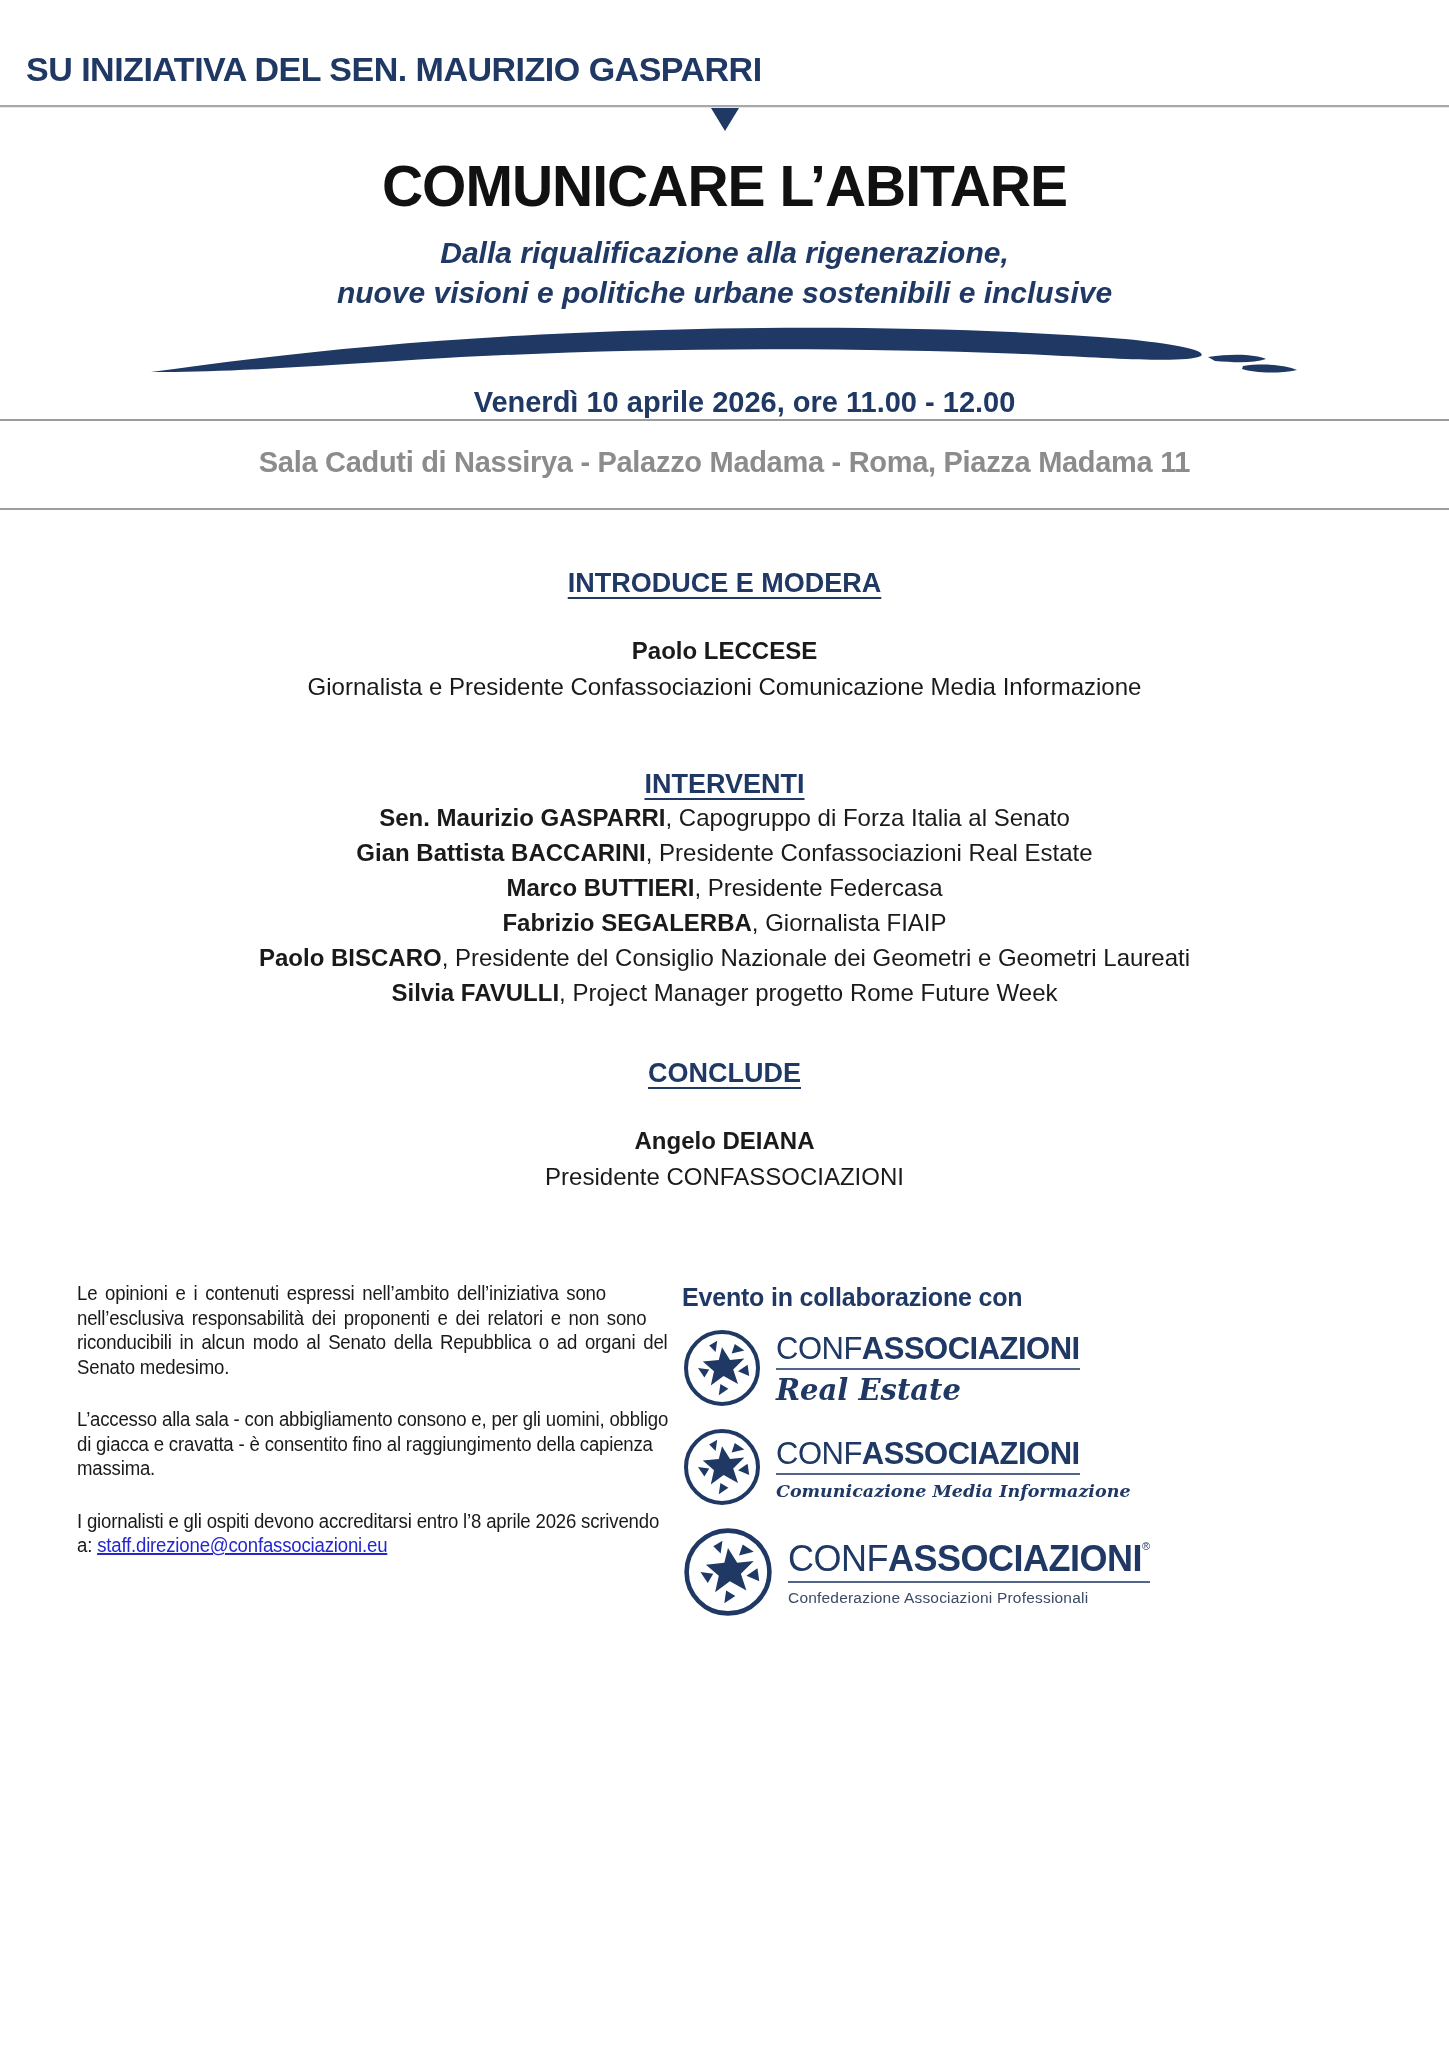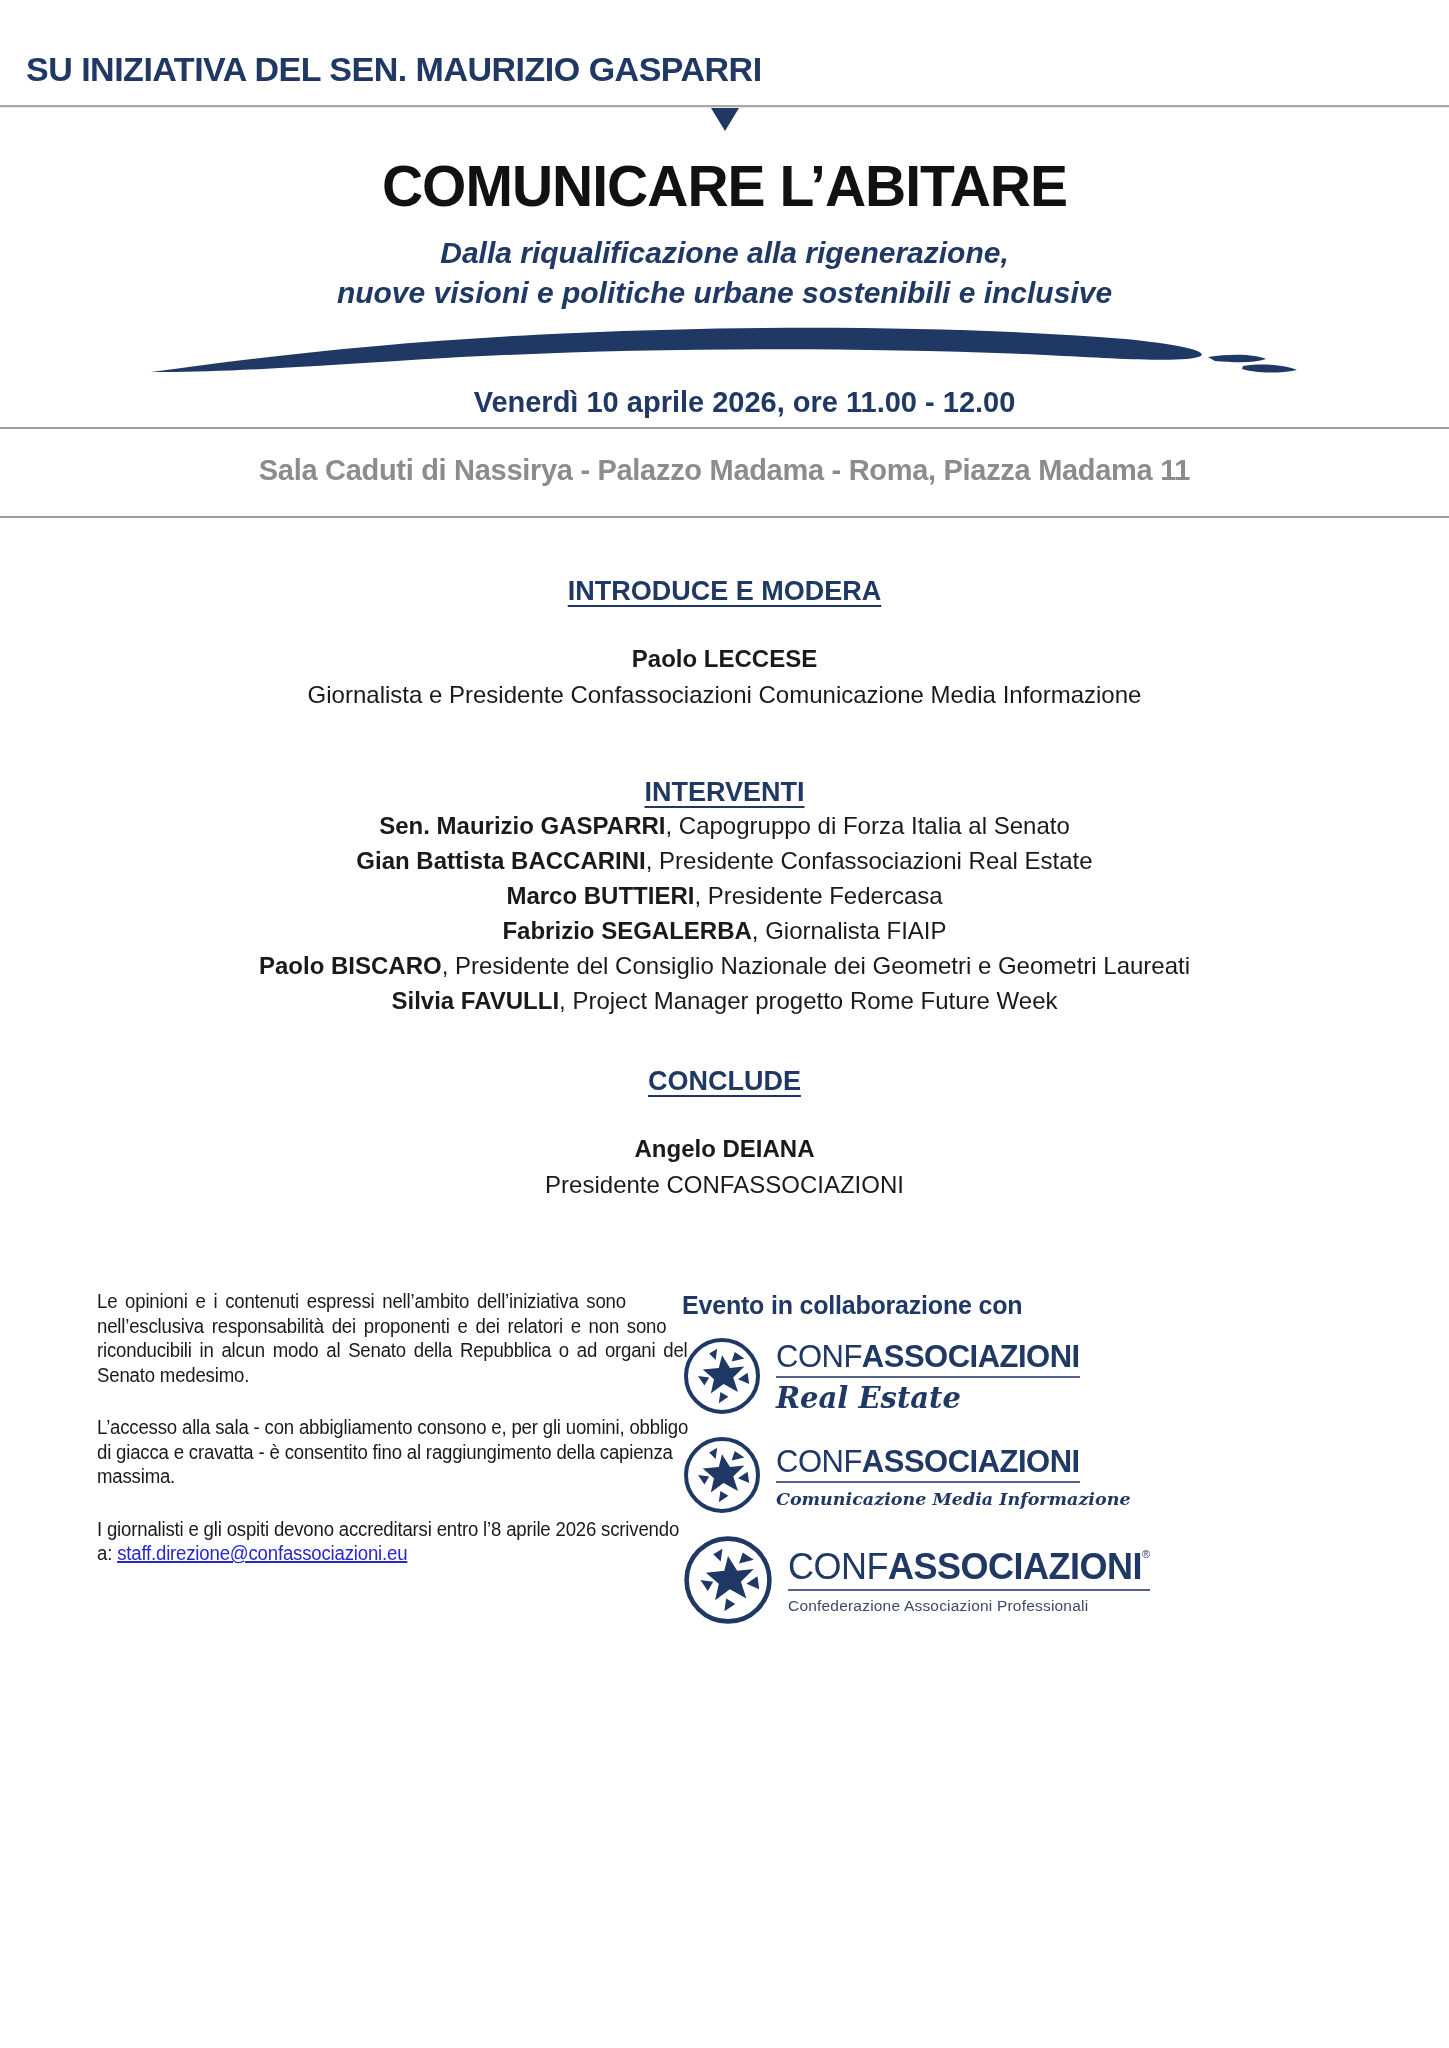--- a/index.html
+++ b/index.html
@@ -38,21 +38,21 @@
     font-size:30px;font-weight:bold;font-style:italic;color:#1f3864;line-height:1.32;
   }
   .swoosh-wrap{width:1160px;margin:8px auto 0 auto;}
   .event-datetime{
     margin-top:0;text-align:center;
     font-size:29px;font-weight:bold;color:#1f3864;padding-left:40px;
   }
 
   
   .venue-band{
-    margin-top:8px;
+    margin-top:0;
     border-top:2px solid #9d9d9d;border-bottom:2px solid #9d9d9d;
     padding:25px 0 29px 0;
   }
   .venue{
     text-align:center;font-size:29px;font-weight:bold;color:#8c8c8c;letter-spacing:-0.3px;
   }
 
   
   .section-heading{
     margin-top:58px;text-align:center;
@@ -65,21 +65,21 @@
     margin-top:34px;text-align:center;font-size:24px;line-height:36px;color:#1a1a1a;
   }
   .person .name{font-weight:bold;}
   .speakers{text-align:center;font-size:24px;line-height:35px;color:#1a1a1a;}
   .speaker-line .name{font-weight:bold;}
 
   
   .bottom{
     position:relative;
     margin-top:86px;
-    padding-left:97px;
+    padding-left:77px;
   }
   .notes{
     width:700px;
     transform:scaleX(0.93);transform-origin:0 0;
     font-size:20px;line-height:24.5px;color:#1a1a1a;letter-spacing:-0.2px;
   }
   .notes .para{margin:0 0 28px 0;}
   .notes .jline{white-space:nowrap;}
   .notes .stretch{word-spacing:3px;}
   .email-link{color:#2626cf;text-decoration:underline;cursor:pointer;}

